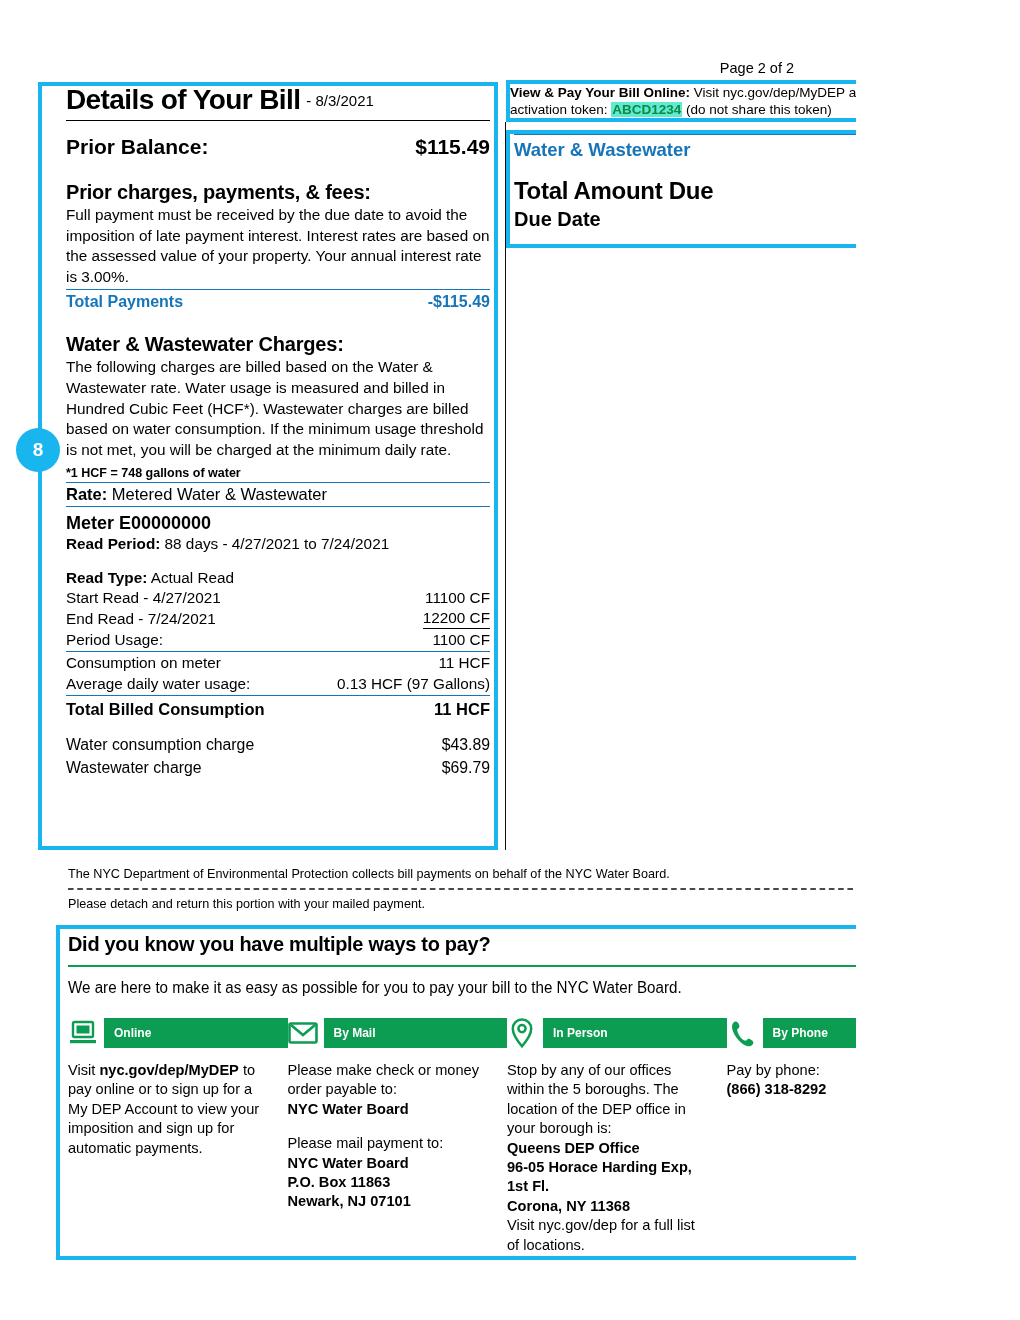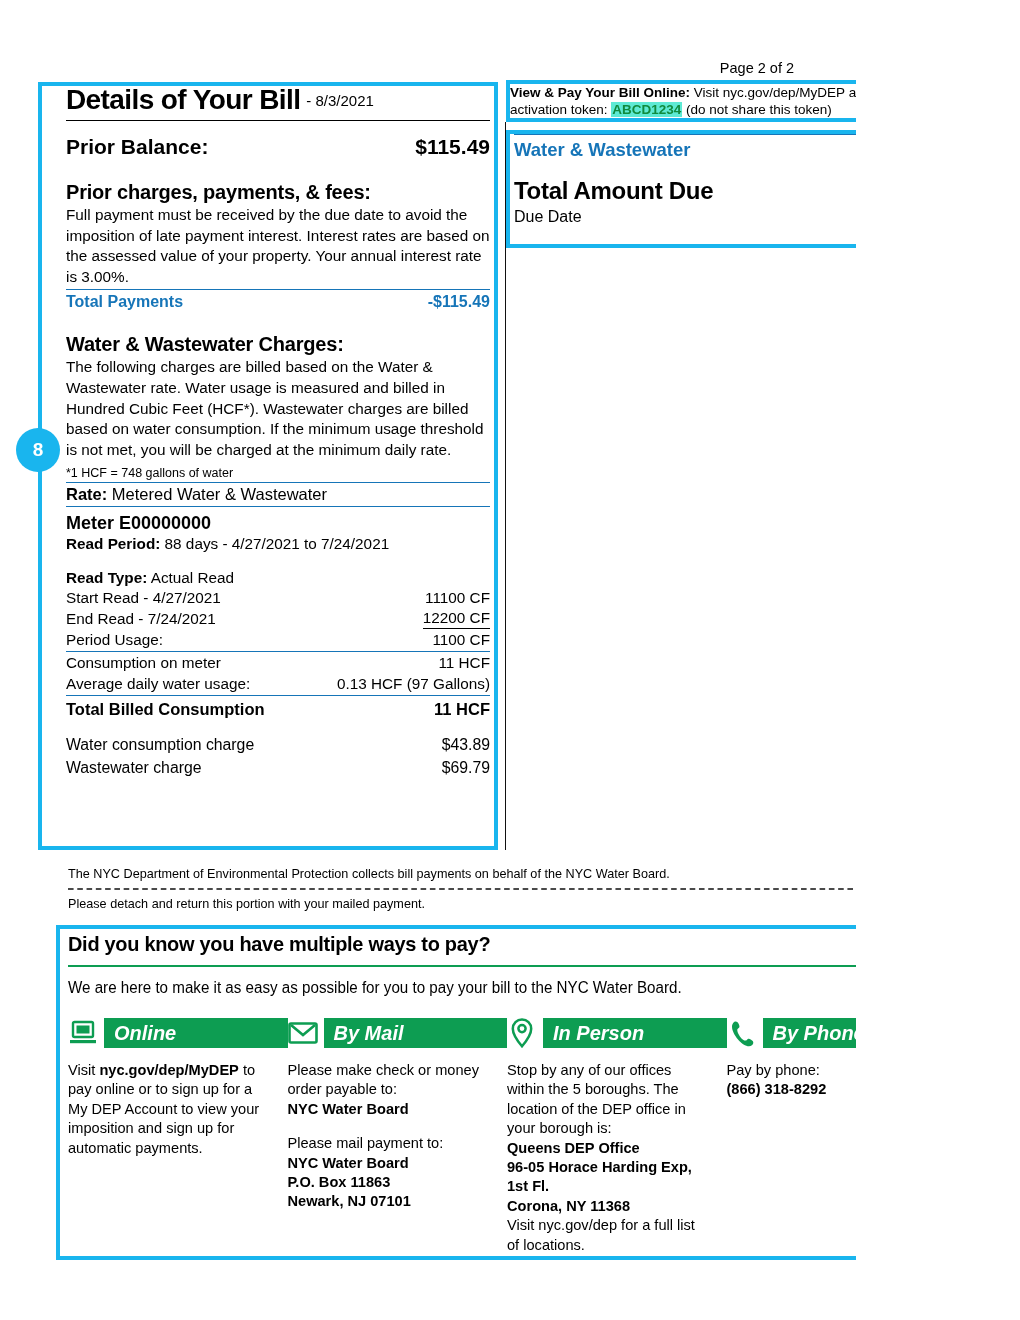--- a/index.html
+++ b/index.html
@@ -100,22 +100,22 @@
     font-weight: bold;
     font-size: 18.5px;
     padding-bottom: 16px;
   }
   .sum-total {
     font-weight: bold;
     font-size: 24px;
     letter-spacing: -0.3px;
   }
   .sum-due {
-    font-weight: normal;
-    font-size: 16px;
+    font-weight: bold;
+    font-size: 20px;
     padding-top: 3px;
     gap: 47px;
   }
 
   
   #col-divider {
     position: absolute;
     left: 505px;
     top: 122px;
     width: 0;
@@ -169,21 +169,21 @@
   #total-payments {
     margin-top: 2px;
     padding-top: 3px;
     border-top: 1.5px solid #1675b8;
     color: #1675b8;
     font-weight: bold;
     font-size: 16px;
   }
   #footnote-hcf {
     font-size: 12.5px;
-    font-weight: normal;
+    font-weight: bold;
     margin-top: 6px;
     padding-bottom: 2px;
     border-bottom: 1.5px solid #1675b8;
   }
   #rate-row {
     font-size: 16.5px;
     padding: 2px 0 2px 0;
     border-bottom: 1.5px solid #1675b8;
   }
   #rate-row b { font-weight: bold; }
@@ -284,27 +284,26 @@
     display: flex;
     align-items: center;
     justify-content: center;
     margin-right: 6px;
   }
   .pay-icon svg { display: block; }
   .pay-label {
     background: #0d9d52;
     color: #ffffff;
     font-weight: bold;
-    font-size: 20px;
+    font-size: 12px;
     height: 30px;
     line-height: 30px;
     padding: 0 10px;
     flex: 1 1 auto;
     box-sizing: border-box;
-    font-style: italic;
   }
   .pay-body {
     margin-top: 12px;
     font-size: 14.6px;
     line-height: 19.4px;
     padding-right: 16px;
   }
   .pay-body b { font-weight: bold; }
   .pay-body p { margin: 0; }
   .pay-body p + p { margin-top: 15px; }

